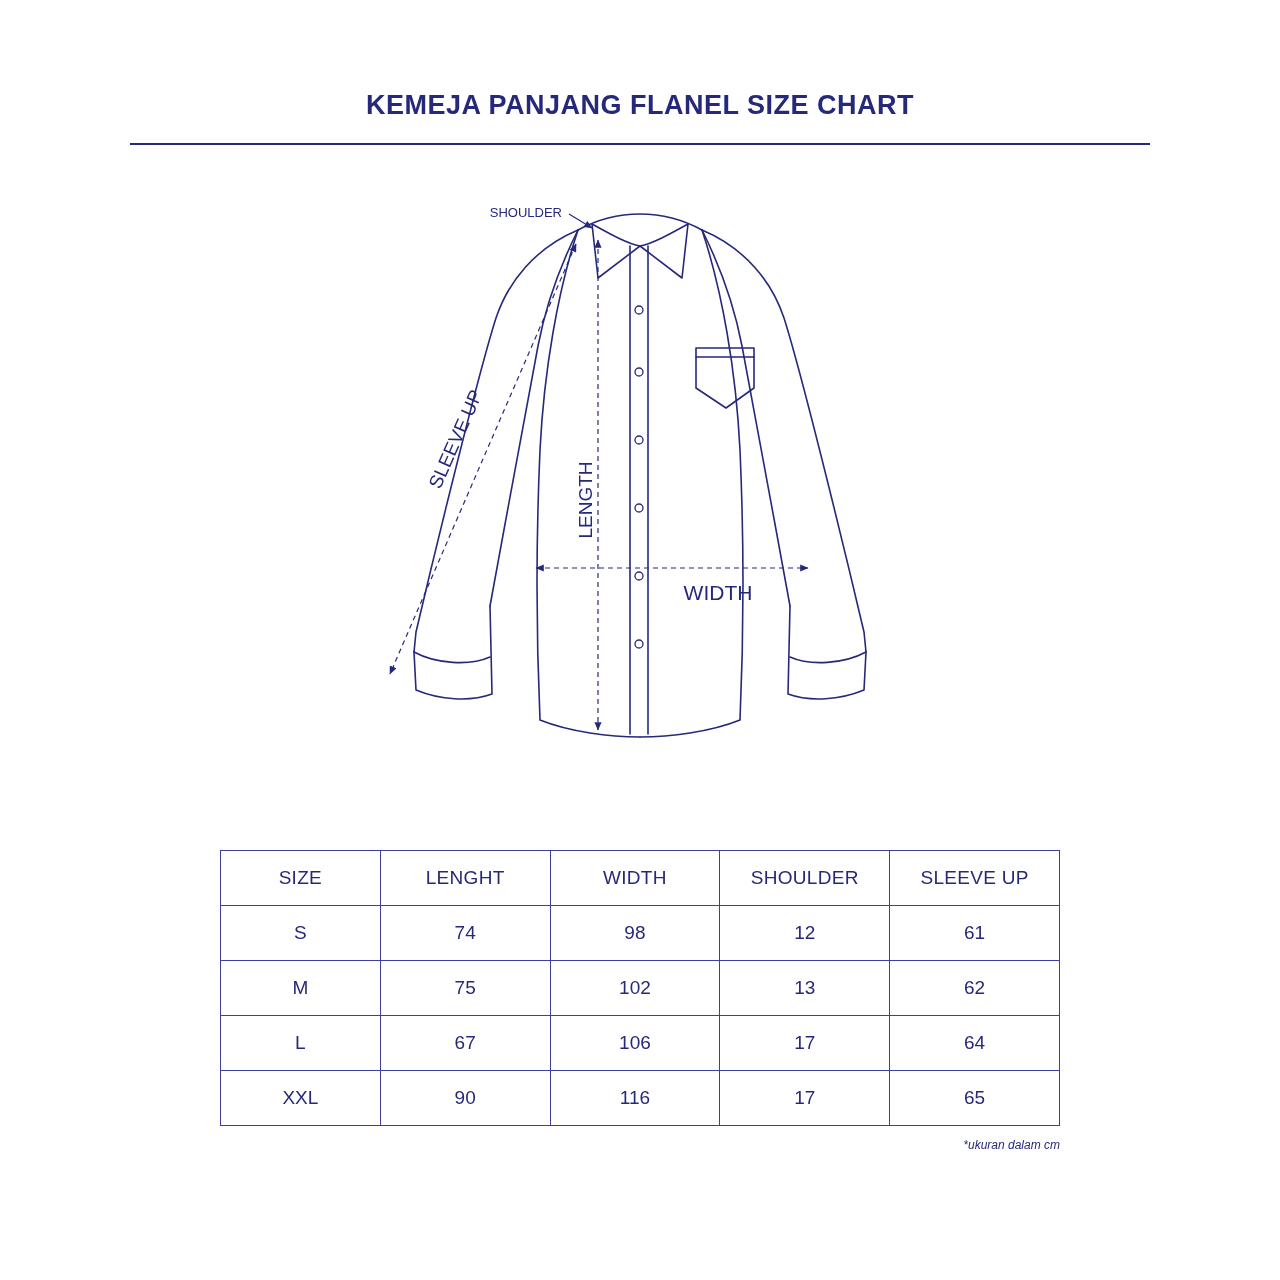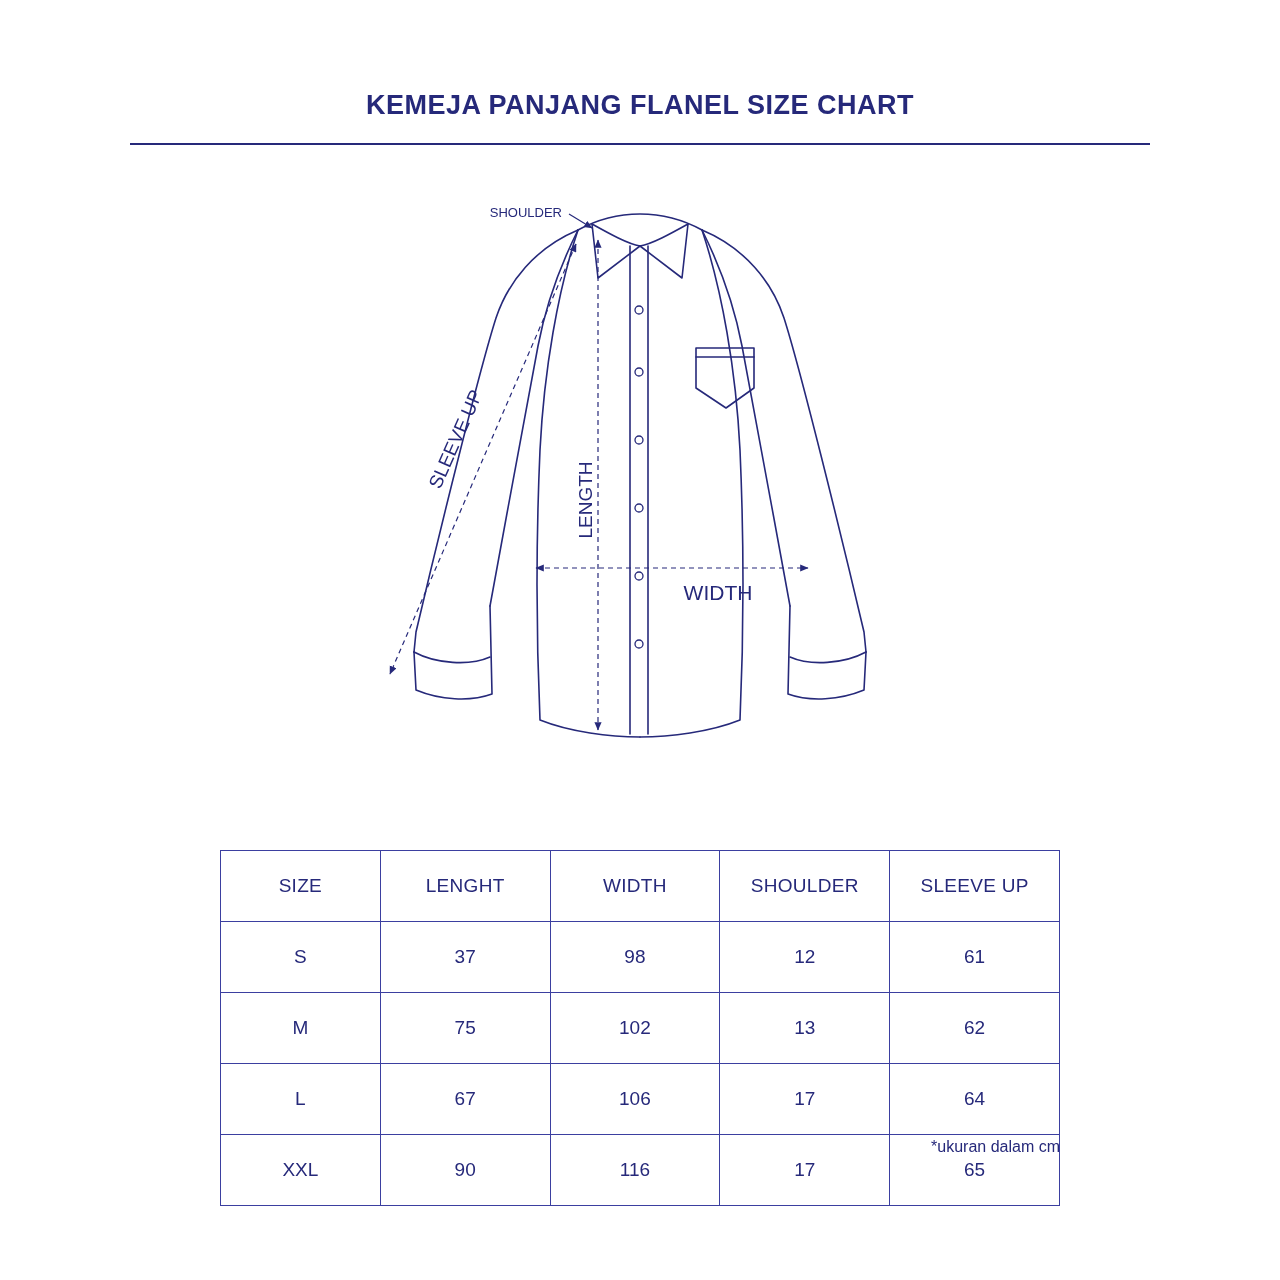--- a/index.html
+++ b/index.html
@@ -65,39 +65,40 @@
     width: 840px;
     border-collapse: collapse;
     font-size: 19px;
     color: #26297a;
   }
   #size-table th, #size-table td {
     border: 1px solid #3b3fa0;
     text-align: center;
     height: 46px;
     font-weight: normal;
-    padding: 12px;
+    padding: 4px;
   }
   #size-table th {
     font-size: 19px;
     letter-spacing: 0.3px;
   }
   #size-table col.c0 { width: 160px; }
   #size-table col.c1 { width: 170px; }
   #size-table col.c2 { width: 170px; }
   #size-table col.c3 { width: 170px; }
   #size-table col.c4 { width: 170px; }
 
   #footnote {
     position: absolute;
     left: 220px;
     top: 1138px;
     width: 840px;
     text-align: right;
-    font-size: 16px;
+    font-size: 12px;
+    font-style: italic;
     color: #26297a;
   }
 </style>
 </head>
 <body>
 
 <div id="header">
   <h1 id="title">KEMEJA PANJANG FLANEL SIZE CHART</h1>
 </div>
 <div id="title-rule"></div>
@@ -192,21 +193,21 @@
       <th>SIZE</th>
       <th>LENGHT</th>
       <th>WIDTH</th>
       <th>SHOULDER</th>
       <th>SLEEVE UP</th>
     </tr>
   </thead>
   <tbody>
     <tr>
       <td>S</td>
-      <td>37</td>
+      <td>74</td>
       <td>98</td>
       <td>12</td>
       <td>61</td>
     </tr>
     <tr>
       <td>M</td>
       <td>75</td>
       <td>102</td>
       <td>13</td>
       <td>62</td>

